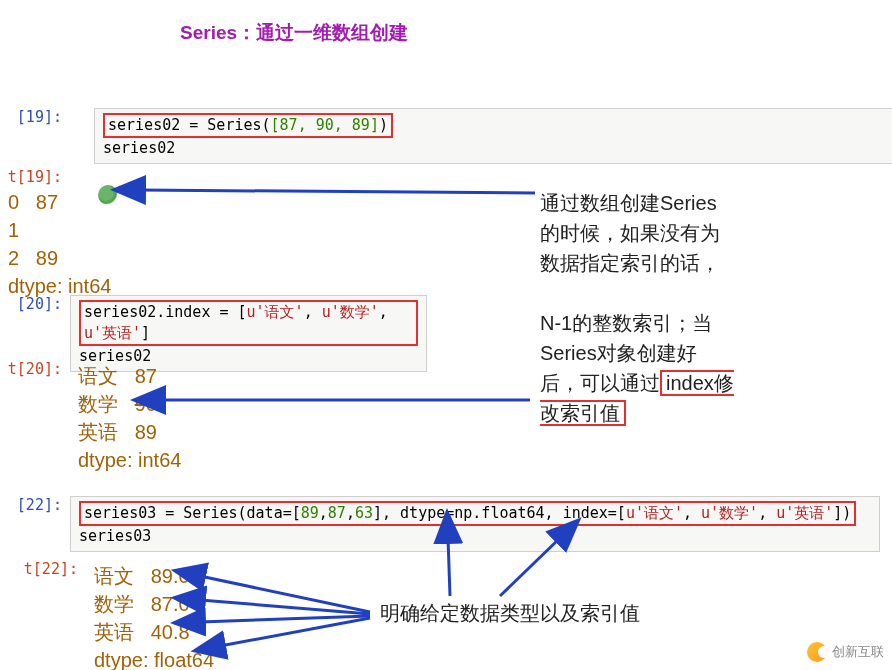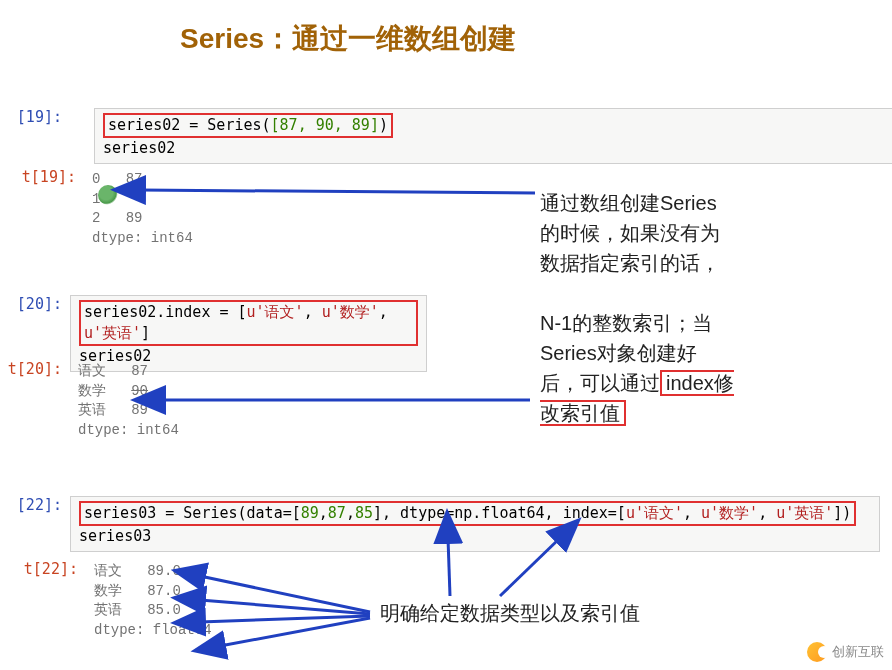--- a/index.html
+++ b/index.html
@@ -7,23 +7,23 @@
     margin: 0;
     padding: 0;
     width: 892px;
     height: 670px;
     background: #ffffff;
     font-family: "Microsoft YaHei", Arial, sans-serif;
     position: relative;
     overflow: hidden;
   }
   .page-title {
-    font-size: 28px;
+    font-size: 19px;
     font-weight: bold;
-    color: #a16207;
+    color: #a21caf;
     position: absolute;
     top: 20px;
     left: 180px;
   }
   .cell {
     position: absolute;
     display: flex;
   }
   .prompt {
     width: 70px;
@@ -38,24 +38,24 @@
     background: #f7f7f6;
     border: 1px solid #cfcfcf;
     font-family: Consolas, monospace;
     font-size: 15px;
     padding: 4px 8px;
     min-width: 300px;
     color: #000;
     line-height: 1.4;
   }
   .output-area {
-    font-family: Liberation Mono, monospace;
-    font-size: 14px;
+    font-family: Liberation Sans, sans-serif;
+    font-size: 20px;
     padding: 2px 8px;
-    color: #737373;
+    color: #a16207;
     line-height: 1.4;
   }
   .red-box {
     border: 2px solid #e03030;
     padding: 0 3px;
     display: inline-block;
   }
   .code-kw { color: #338000; }
   .code-str { color: #b22020; }
   .note {
@@ -114,21 +114,21 @@
 <div class="page-title">Series：通过一维数组创建</div>
 
 <div class="cell" style="top:108px; left:0;gap:24px;">
   <div class="prompt in">[19]:</div>
   <div class="code-area" style="width:850px;">
     <span class="red-box">series02 = Series(<span class="code-kw">[87, 90, 89]</span>)</span><br>
     <span>series02</span>
   </div>
 </div>
 
-<div class="cell" style="top:168px; left:14px;">
+<div class="cell" style="top:168px; left:0;flex-direction:column;">
   <div class="prompt out">t[19]:</div>
   <div class="output-area">
     <span>0</span>&nbsp;&nbsp;&nbsp;<span>87</span><br>
     <span>1</span>&nbsp;&nbsp;&nbsp;<span></span><br>
     <span>2</span>&nbsp;&nbsp;&nbsp;<span>89</span><br>
     <span>dtype: int64</span>
   </div>
 </div>
 <span class="cursor-icon"></span>
 
@@ -146,31 +146,31 @@
     <span>语文</span>&nbsp;&nbsp;&nbsp;<span>87</span><br>
     <span>数学</span>&nbsp;&nbsp;&nbsp;<span style="text-decoration:line-through;">90</span><br>
     <span>英语</span>&nbsp;&nbsp;&nbsp;<span>89</span><br>
     <span>dtype: int64</span>
   </div>
 </div>
 
 <div class="cell" style="top:496px; left:0;justify-content:space-between;">
   <div class="prompt in">[22]:</div>
   <div class="code-area" style="width:810px;">
-    <span class="red-box">series03 = Series(data=[<span class="code-kw">89</span>,<span class="code-kw">87</span>,<span class="code-kw">85</span>], dtype=np.float64, index=[<span class="code-str">u'语文'</span>, <span class="code-str">u'数学'</span>, <span class="code-str">u'英语'</span>])</span><br>
+    <span class="red-box">series03 = Series(data=[<span class="code-kw">89</span>,<span class="code-kw">87</span>,<span class="code-kw">63</span>], dtype=np.float64, index=[<span class="code-str">u'语文'</span>, <span class="code-str">u'数学'</span>, <span class="code-str">u'英语'</span>])</span><br>
     <span>series03</span>
   </div>
 </div>
 
 <div class="cell" style="top:560px; left:16px;">
   <div class="prompt out">t[22]:</div>
   <div class="output-area">
     <span>语文</span>&nbsp;&nbsp;&nbsp;<span>89.0</span><br>
     <span>数学</span>&nbsp;&nbsp;&nbsp;<span>87.0</span><br>
-    <span>英语</span>&nbsp;&nbsp;&nbsp;<span>85.0</span><br>
+    <span>英语</span>&nbsp;&nbsp;&nbsp;<span>40.8</span><br>
     <span>dtype: float64</span>
   </div>
 </div>
 
 <div class="note" style="top:166px; left:540px; width:330px;margin-top:22px;">
   <span>通过数组创建Series</span><br>
   <span>的时候，如果没有为</span><br>
   <span>数据指定索引的话，</span><br>
   <br>
   <span>N-1的整数索引；当</span><br>

